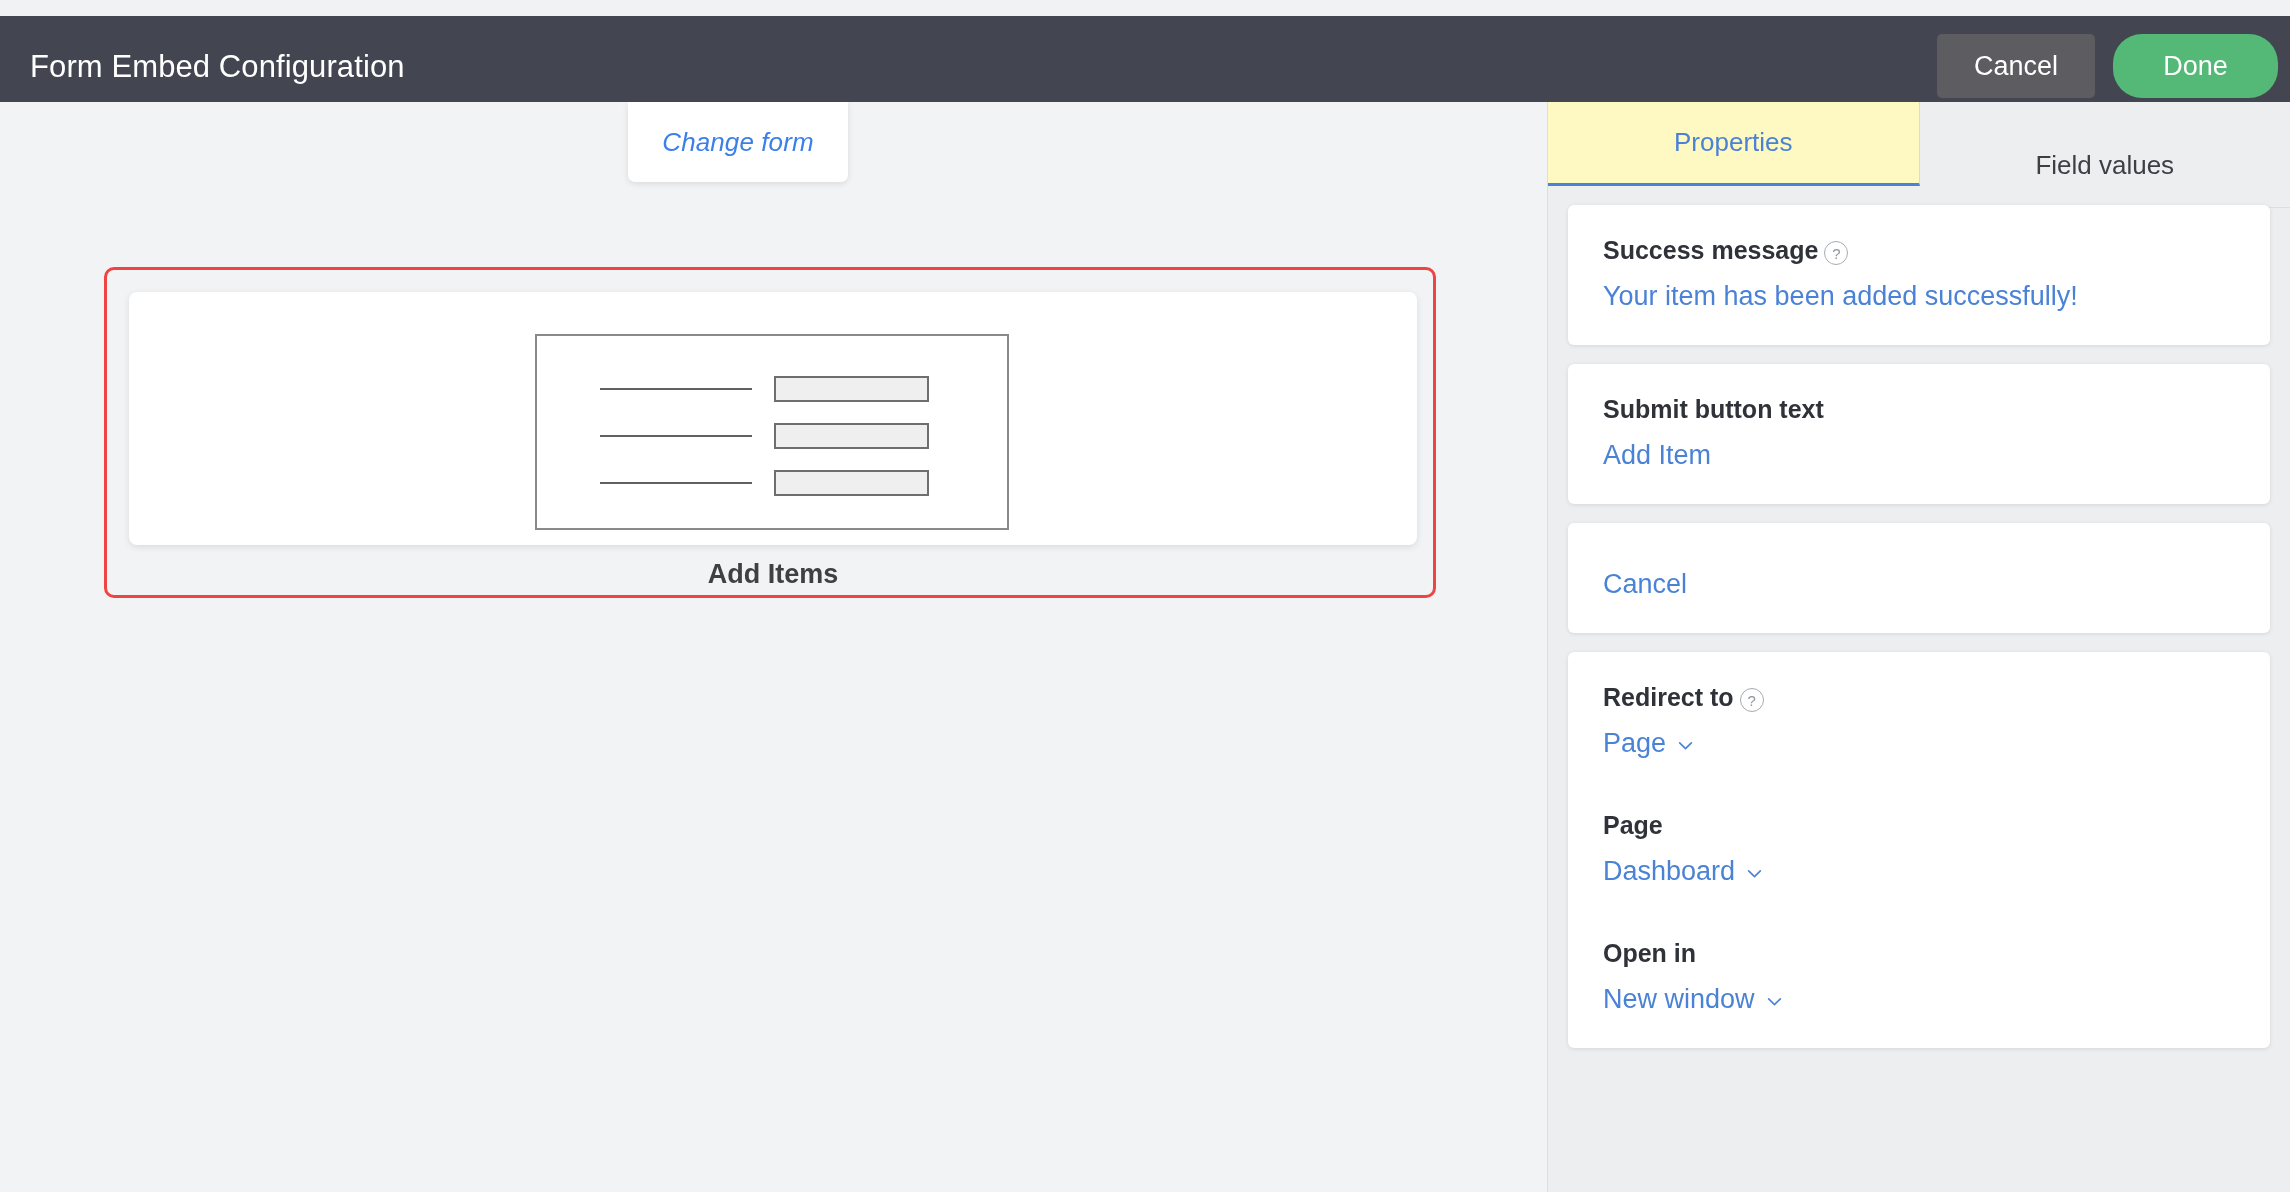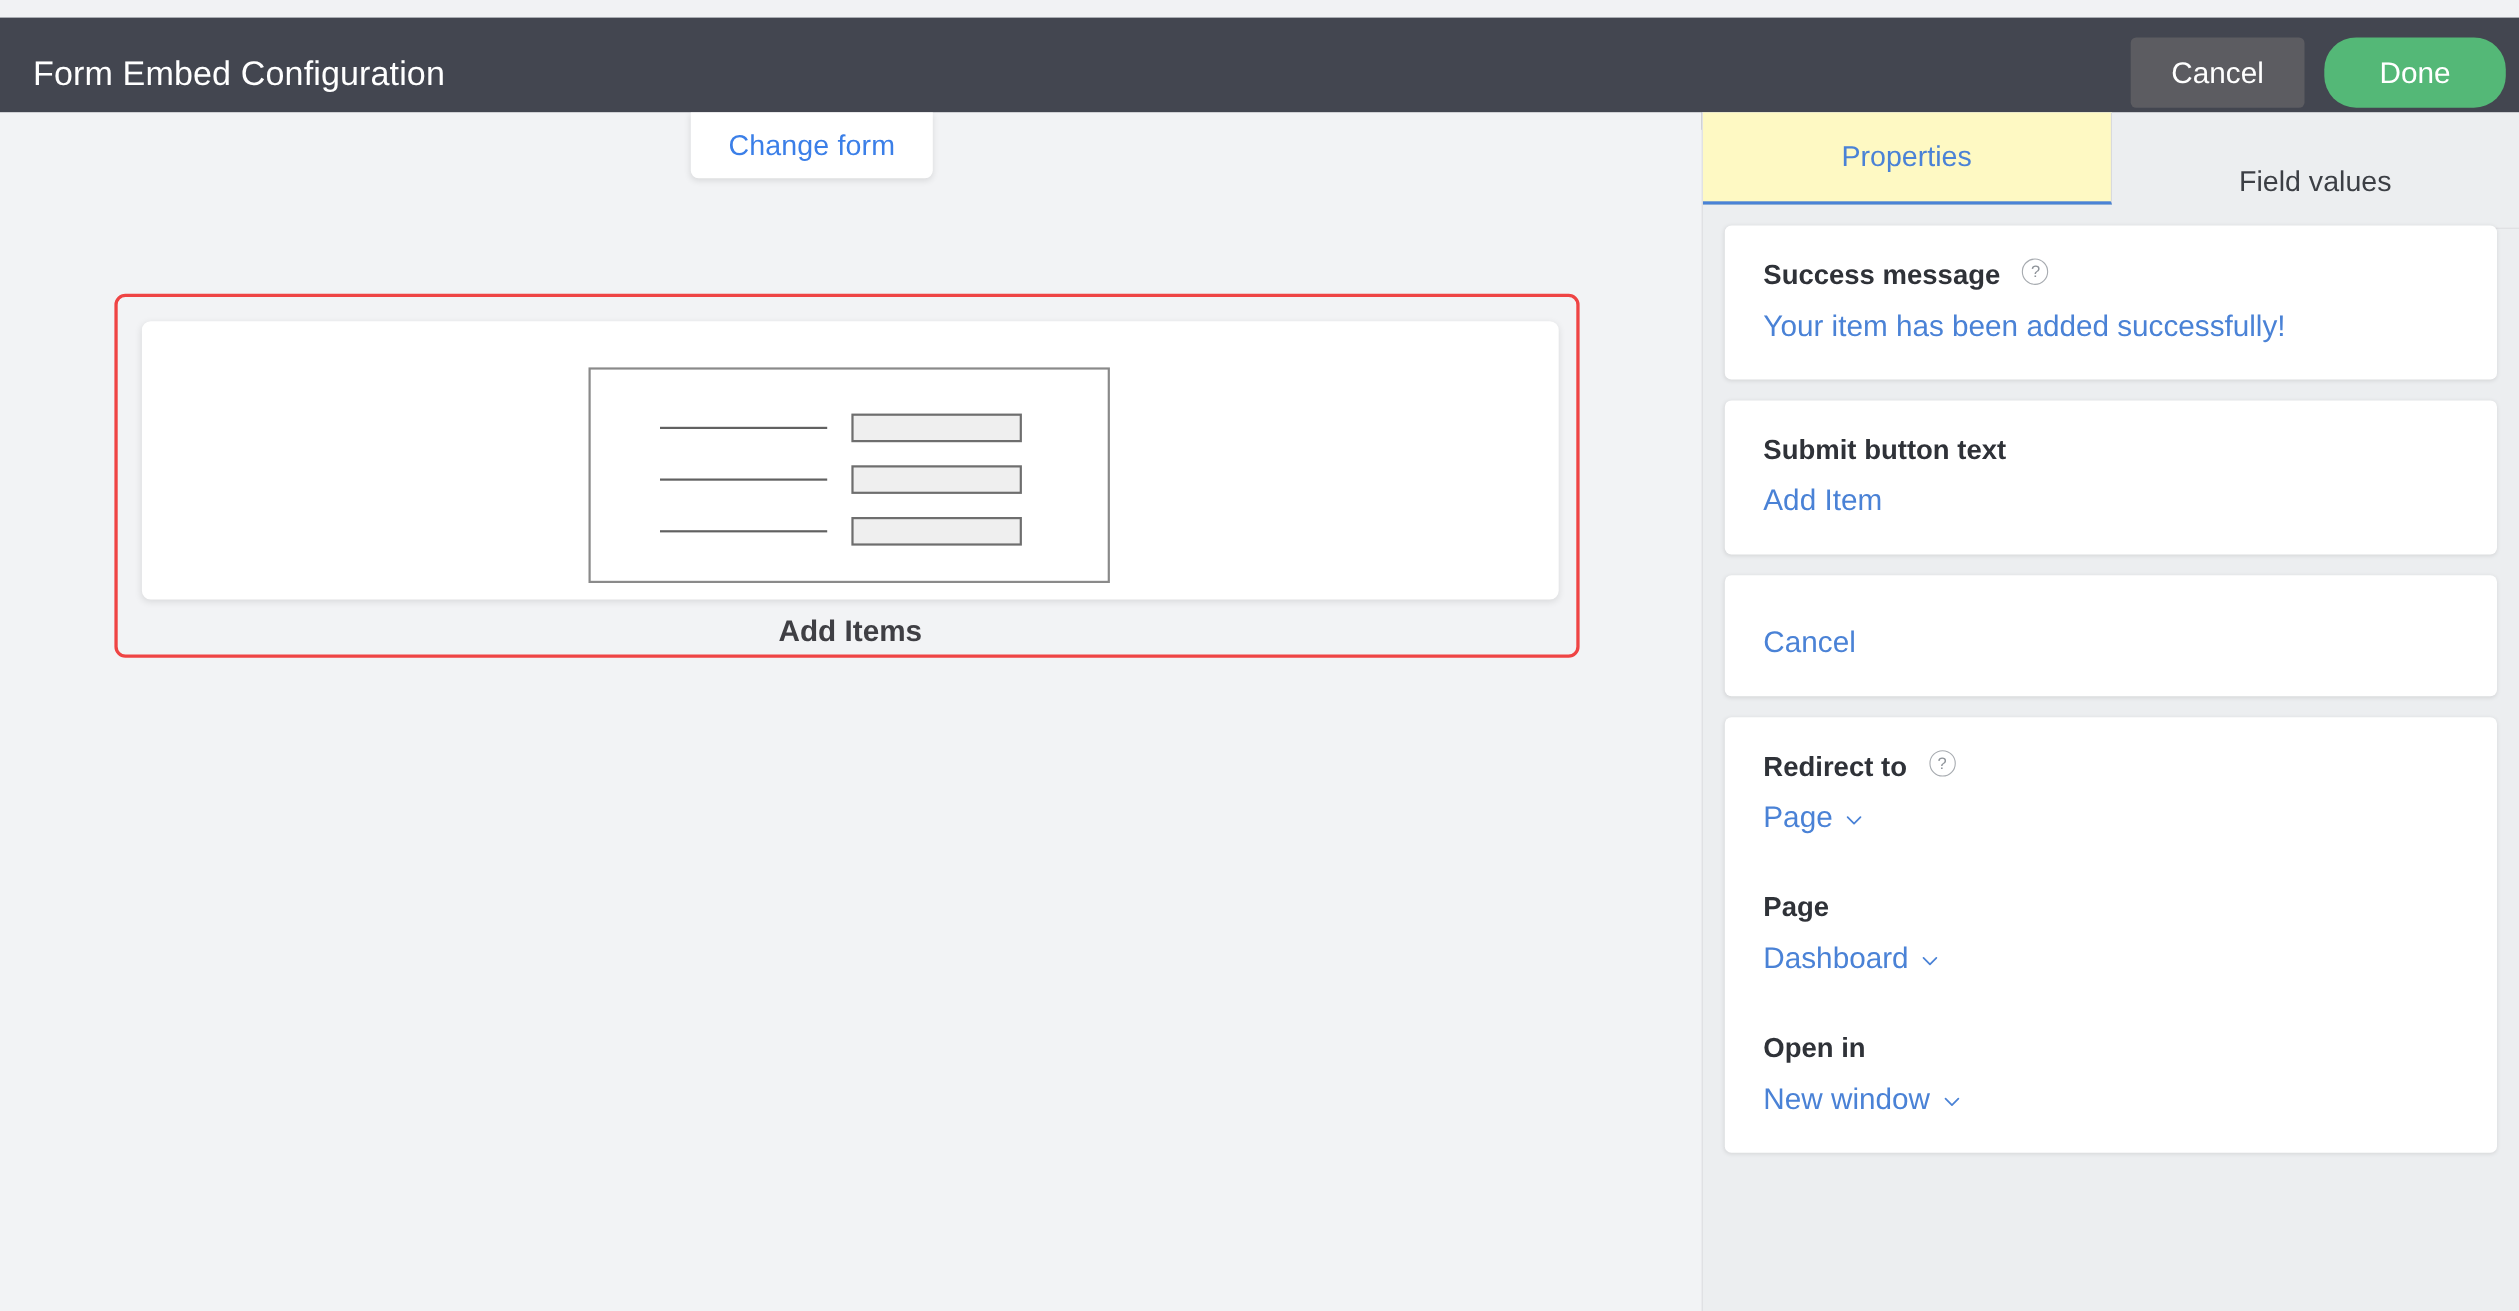--- a/index.html
+++ b/index.html
@@ -82,28 +82,29 @@
     height: 1090px;
     background: #f2f3f5;
     overflow: hidden;
   }
 
   .change-form-btn {
     position: absolute;
     top: 0px;
     left: 628px;
     width: 220px;
-    height: 60px;
+    height: 80px;
     background: #ffffff;
     border-radius: 0 0 7px 7px;
     box-shadow: 0 2px 6px rgba(0,0,0,0.10);
     display: flex;
     align-items: center;
     justify-content: center;
     cursor: pointer;
+    font-style: italic;
   }
   .change-form-btn span {
     color: #3b7fe8;
     font-size: 26px;
     letter-spacing: 0.1px;
   }
 
   
   .preview-frame {
     position: absolute;
@@ -224,22 +225,22 @@
     background: #ffffff;
     border-radius: 6px;
     box-shadow: 0 1px 4px rgba(0,0,0,0.10);
     margin-top: 19px;
     padding: 30px 35px 32px 35px;
     box-sizing: border-box;
   }
   .field + .field { margin-top: 50px; }
   .field-label {
     display: flex;
-    align-items: flex-start;
-    gap: 20px;
+    align-items: flex-end;
+    gap: 6px;
     font-size: 25px;
     font-weight: bold;
     color: #2f3238;
     line-height: 30px;
   }
   .help-icon {
     display: inline-flex;
     align-items: center;
     justify-content: center;
     width: 22px;

